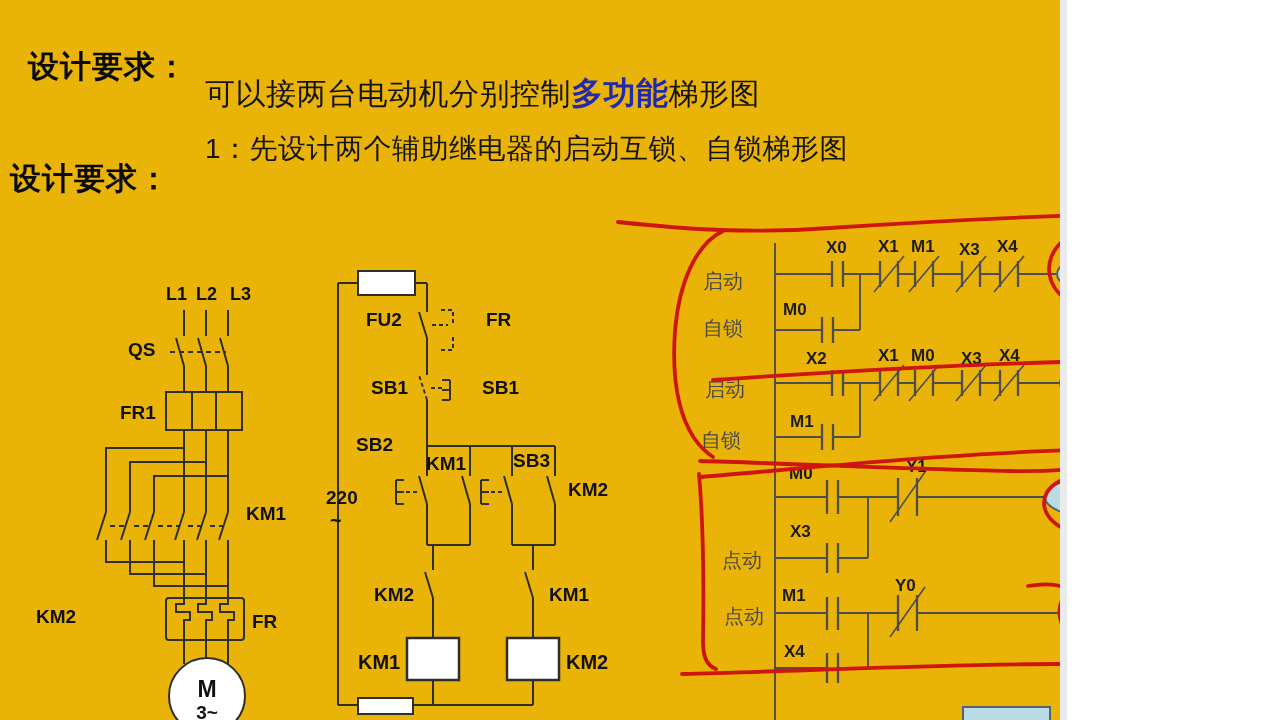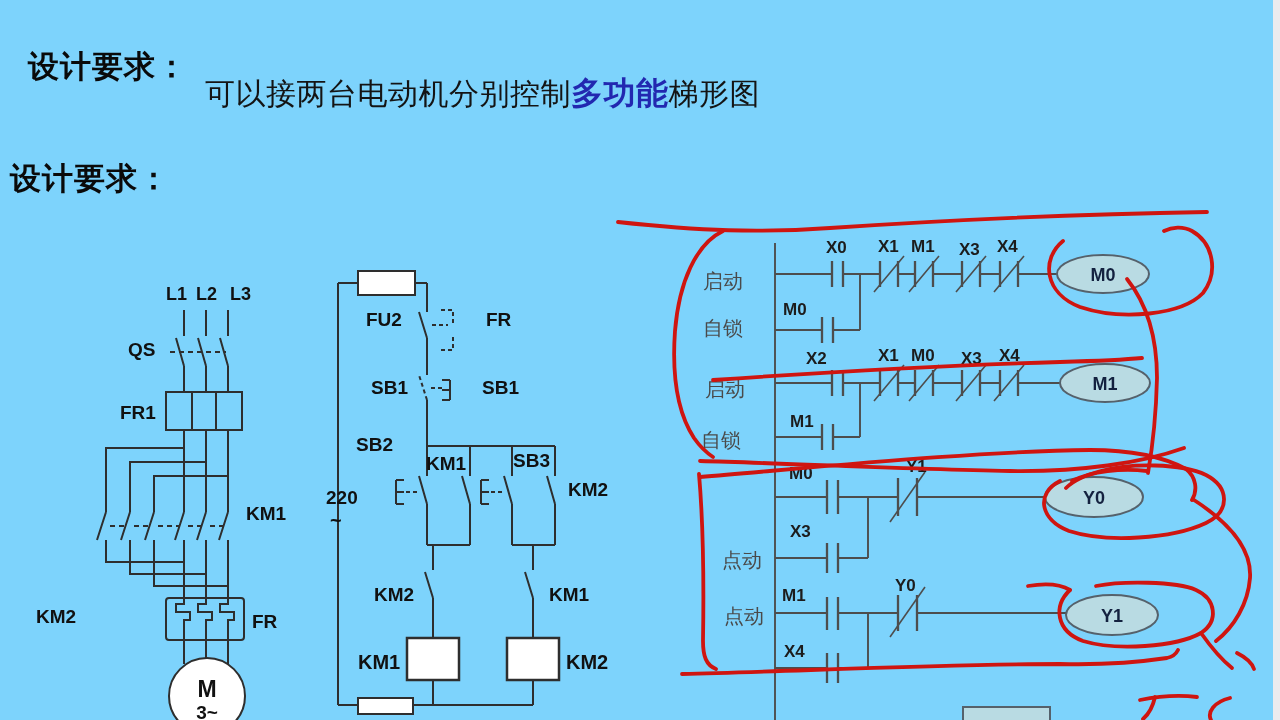--- a/index.html
+++ b/index.html
@@ -1,16 +1,16 @@
 <!DOCTYPE html>
 <html><head>
 <meta charset="utf-8">
 <style>
   html,body{margin:0;padding:0;background:#ffffff;}
-  #stage{position:relative;width:1280px;height:720px;background:#7dd3fc;overflow:hidden;
+  #stage{position:relative;width:1067px;height:720px;background:#eab308;overflow:hidden;
          font-family:"Liberation Sans","DejaVu Sans",sans-serif;color:#111;}
   .abs{position:absolute;}
   .biglabel{font-size:31px;font-weight:bold;color:#0a0a0a;letter-spacing:1px;}
   .para{font-size:30px;color:#141414;letter-spacing:0.5px;white-space:nowrap;}
   .step{font-size:28px;color:#141414;letter-spacing:0.5px;white-space:nowrap;}
   .hl{font-weight:bold;font-size:32px;}
   svg text{font-family:"Liberation Sans","DejaVu Sans",sans-serif;}
   .cktlbl{font-weight:bold;fill:#111;}
   .ladlbl{font-weight:bold;fill:#1c1c1c;}
   .rowlbl{fill:#4a4a4a;}
@@ -19,20 +19,21 @@
 </style>
 </head>
 <body>
 
 <div id="stage">
 
   <div class="abs biglabel" style="left:28px;top:46px;">设计要求：</div>
   <div class="abs para" style="left:205px;top:72px;"><span>可以接两台电动机分别控制</span><span class="hl" id="hl-span" style="color: rgb(34, 40, 176);">多功能</span><span>梯形图</span></div>
 
   <div class="abs biglabel" style="left:10px;top:158px;">设计要求：</div>
+  <div class="abs step" style="left:205px;top:130px;">1：先设计两个辅助继电器的启动互锁、自锁梯形图</div>
 
   <svg class="abs" style="left:0;top:205px;" width="1280" height="515" viewBox="0 205 1280 515">
 
     <g stroke="#2e2e2e" stroke-width="2" fill="none">
       <text x="166" y="300" font-size="18" class="cktlbl" stroke="none">L1</text>
       <text x="196" y="300" font-size="18" class="cktlbl" stroke="none">L2</text>
       <text x="230" y="300" font-size="18" class="cktlbl" stroke="none">L3</text>
       <path d="M184 310 V336 M206 310 V336 M228 310 V336"></path>
       <text x="128" y="356" font-size="19" class="cktlbl" stroke="none">QS</text>
       <path d="M184 366 L176 338 M206 366 L198 338 M228 366 L220 338"></path>

